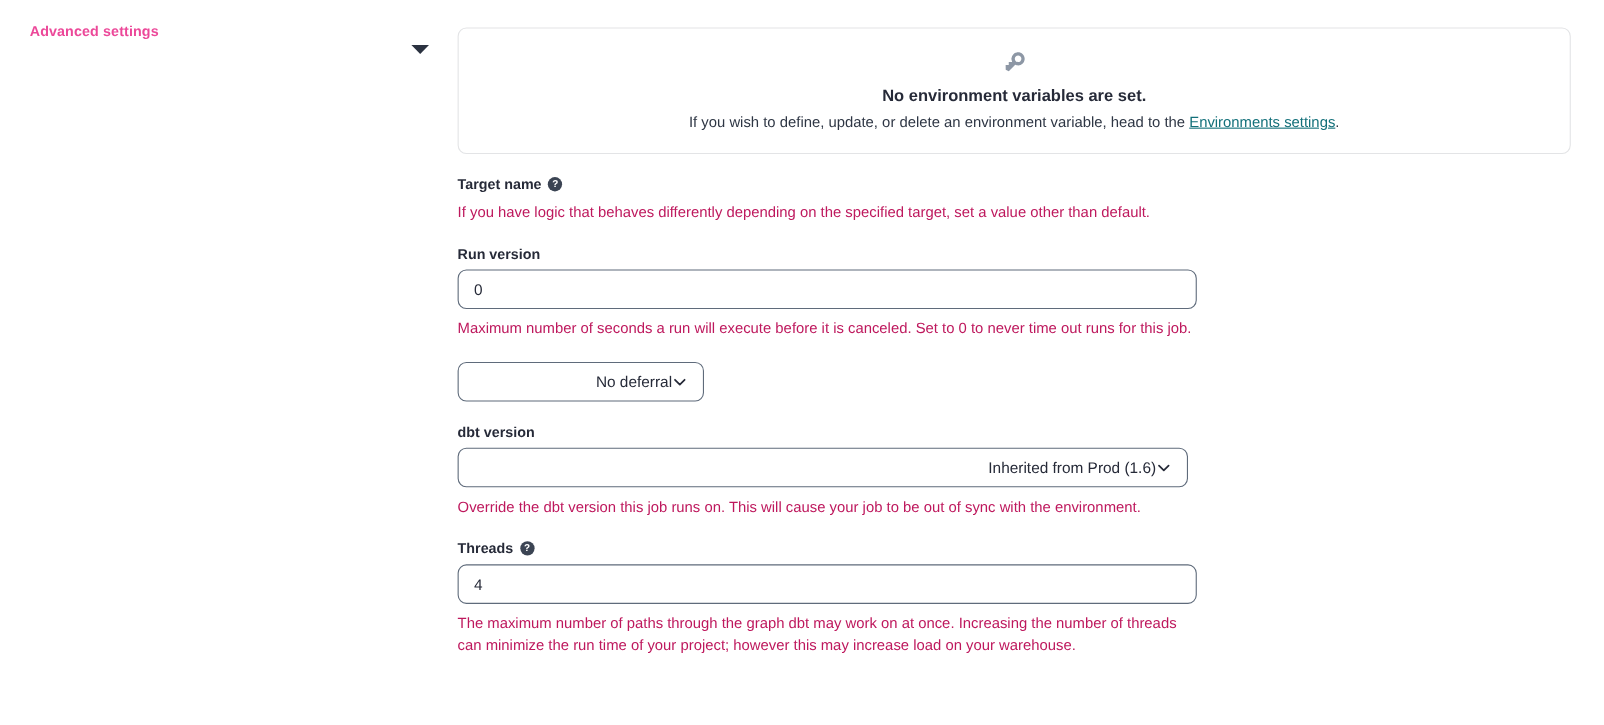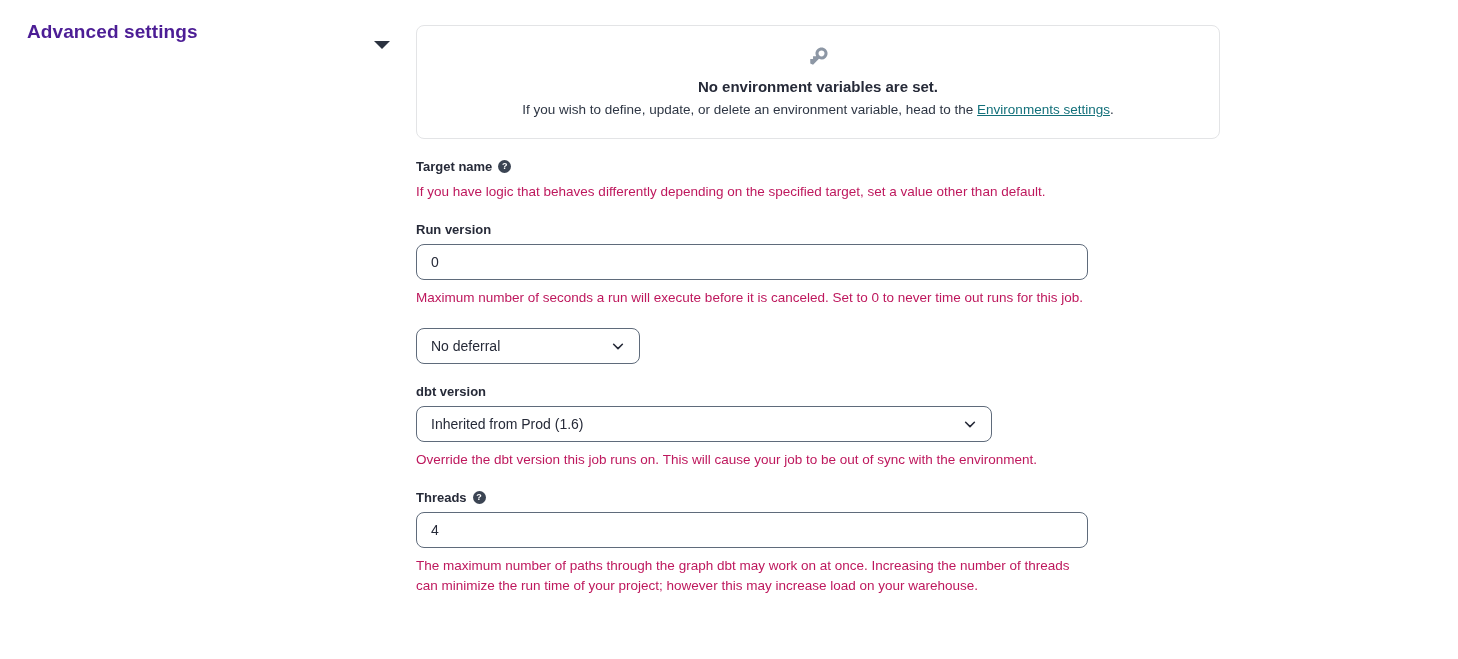--- a/index.html
+++ b/index.html
@@ -17,23 +17,23 @@
     height: 100%;
   }
   
   .left-col {
     width: 416px;
     flex: 0 0 416px;
     padding: 21px 24px 0 27px;
     position: relative;
   }
   .section-title {
-    font-size: 19px;
-    font-weight: 700;
-    color: #4c1d95;
+    font-size: 13px;
+    font-weight: 700;
+    color: #ec4899;
     letter-spacing: 0.1px;
   }
   .section-subtitle {
     margin-top: 7px;
     font-size: 13.5px;
     color: #2e3644;
   }
   .collapse-caret {
     position: absolute;
     top: 41px;
@@ -45,21 +45,21 @@
     border-top: 8px solid #2b3240;
     cursor: pointer;
   }
   
   .right-col {
     flex: 1 1 auto;
     max-width: 1012px;
     padding-top: 25px;
   }
   .env-banner {
-    width: 804px;
+    width: 1012px;
     border: 1px solid #e3e4e6;
     border-radius: 8px;
     padding: 19px 20px 21px 20px;
     text-align: center;
   }
   .env-banner .key-wrap {
     display: inline-block;
     width: 24px;
     height: 24px;
   }
@@ -122,28 +122,28 @@
     background: #ffffff;
     outline: none;
   }
   .select-box {
     height: 36px;
     border: 1px solid #5f6b7b;
     border-radius: 8px;
     padding: 0 14px;
     display: flex;
     align-items: center;
-    justify-content: space-between;
+    justify-content: flex-end;
     font-size: 14px;
     color: #262a38;
     background: #ffffff;
     cursor: pointer;
   }
   .select-box.narrow { width: 224px; }
-  .select-box.wide   { width: 576px; }
+  .select-box.wide   { width: 664px; }
   .chevron-down { flex: 0 0 auto; display: inline-flex; }
   .field-help {
     margin-top: 8px;
     font-size: 13.5px;
     line-height: 20px;
     color: #be185d;
     max-width: 672px;
   }
 </style>
 </head>

